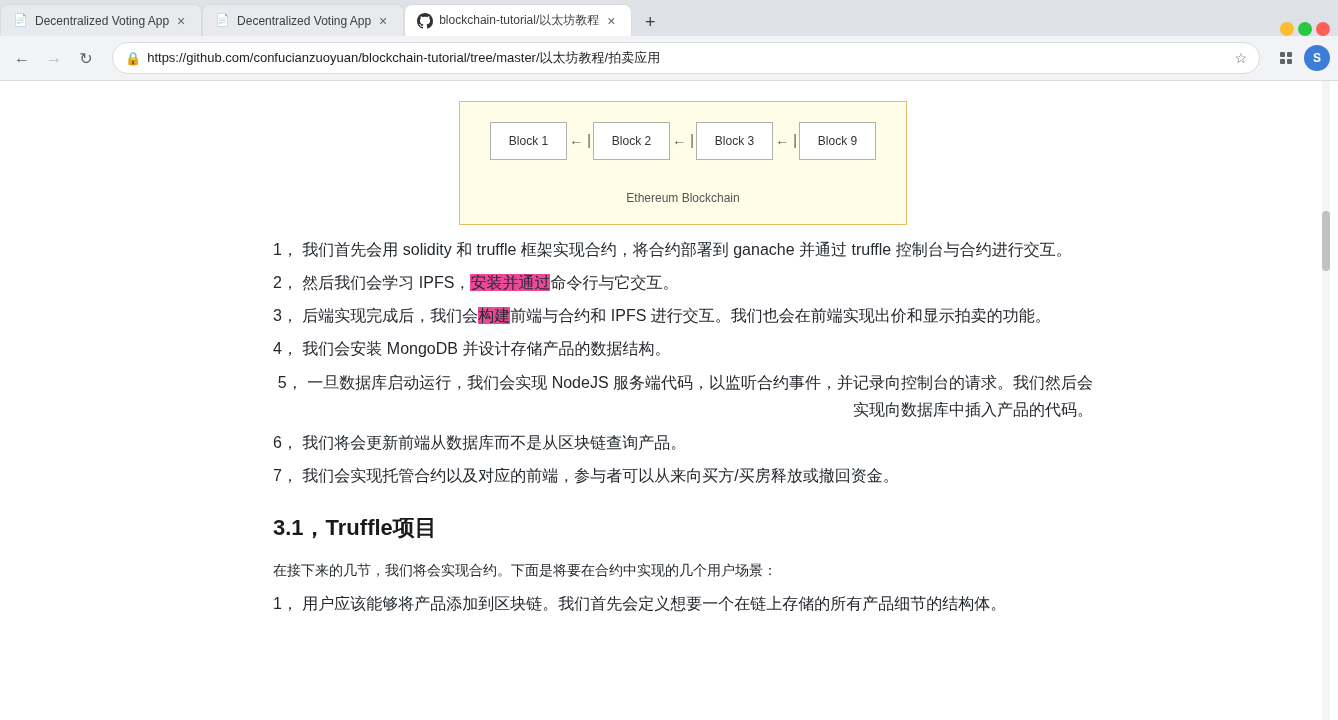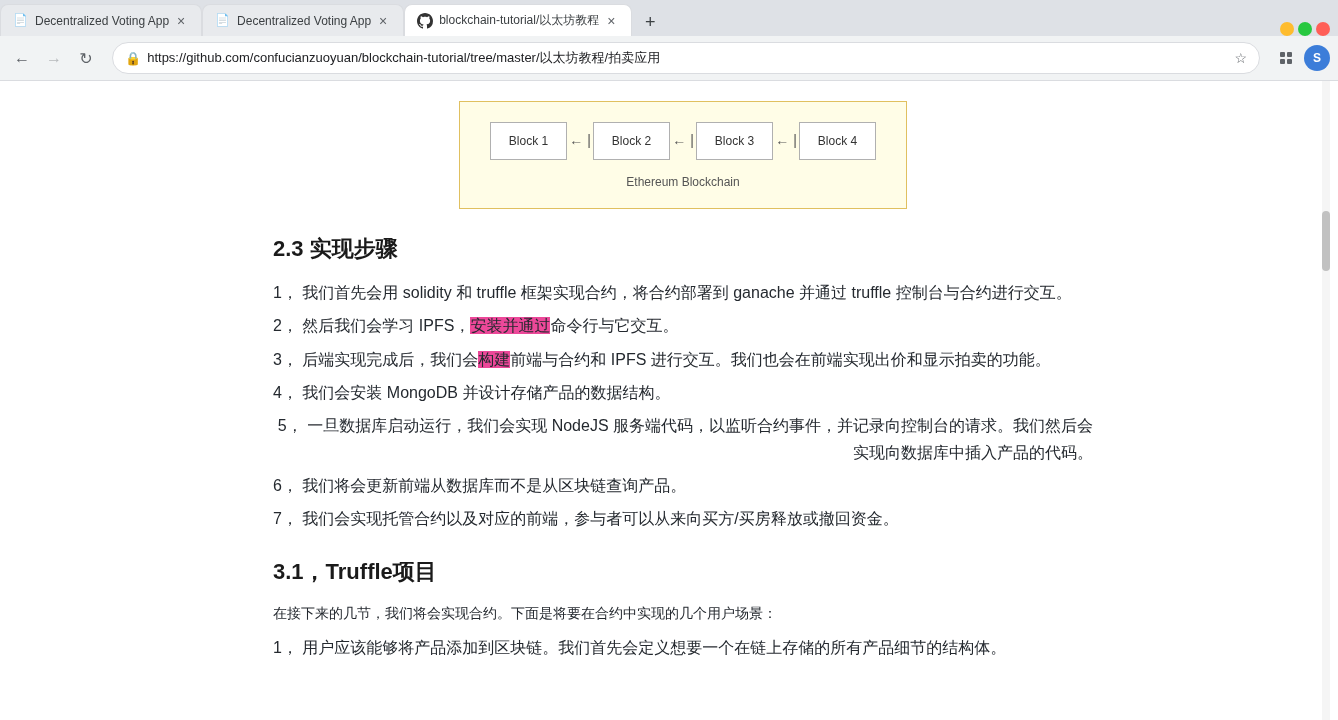--- a/index.html
+++ b/index.html
@@ -214,21 +214,21 @@
       background: #fff;
       padding: 8px 18px;
       font-size: 12px;
       color: #333;
     }
 
     .diagram-label {
       font-size: 12px;
       color: #555;
       text-align: center;
-      margin-top: 4px;
+      margin-top: 20px;
     }
 
     
     .article-body {
       padding: 10px 0;
       color: #24292f;
       line-height: 1.7;
     }
 
     .section-title {
@@ -359,27 +359,26 @@
             <div class="blocks-row">
               <div class="block-box">Block 1</div>
               <span style="font-size:14px; padding: 0 2px; color:#555;">←</span>
               <span style="font-size:14px; padding: 0 2px; color:#555;">|</span>
               <div class="block-box">Block 2</div>
               <span style="font-size:14px; padding: 0 2px; color:#555;">←</span>
               <span style="font-size:14px; padding: 0 2px; color:#555;">|</span>
               <div class="block-box">Block 3</div>
               <span style="font-size:14px; padding: 0 2px; color:#555;">←</span>
               <span style="font-size:14px; padding: 0 2px; color:#555;">|</span>
-              <div class="block-box">Block 4</div>
+              <div class="block-box">Block 9</div>
             </div>
             <div class="diagram-label">Ethereum Blockchain</div>
           </div>
         </div>
 
-        <div class="section-title">2.3 实现步骤</div>
 
         <div class="list-item">
           <span>1，</span>
           <span>我们首先会用 solidity 和 truffle 框架实现合约，将合约部署到 ganache 并通过 truffle 控制台与合约进行交互。</span>
         </div>
 
         <div class="list-item">
           <span>2，</span>
           <span>然后我们会学习 IPFS，</span><span class="highlight">安装并通过</span><span>命令行与它交互。</span>
         </div>

